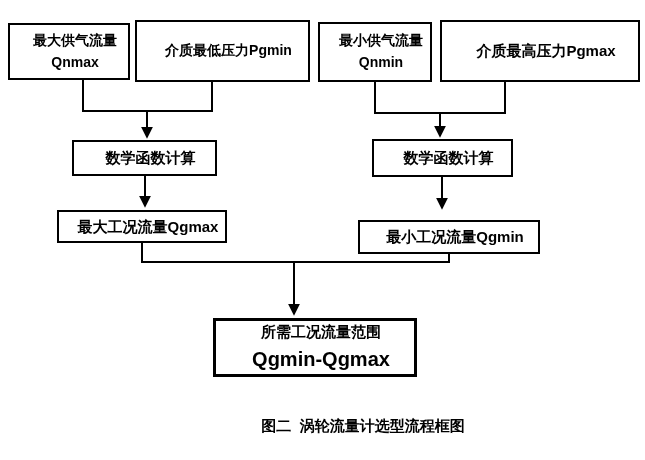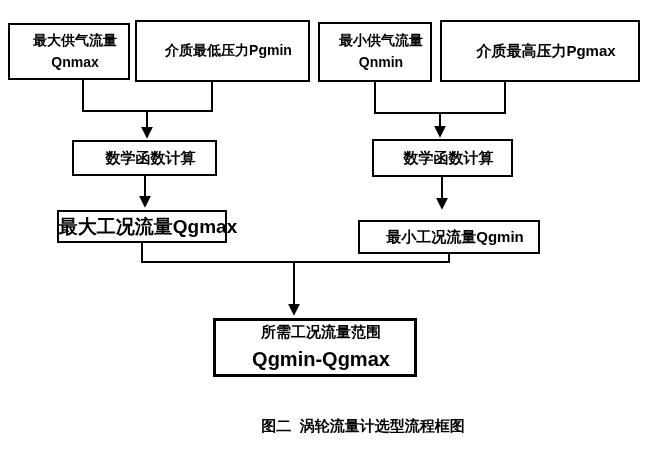--- a/index.html
+++ b/index.html
@@ -30,21 +30,21 @@
     line-height: 1.55;
   }
   .box span { display: block; white-space: nowrap; margin-left: 12px; }
 
   #box-qnmax      { left: 8px;   top: 23px;  width: 122px; height: 57px; font-size: 14px; }
   #box-pgmin-tmax { left: 135px; top: 20px;  width: 175px; height: 62px; font-size: 14px; }
   #box-qnmin      { left: 318px; top: 22px;  width: 114px; height: 60px; font-size: 14px; }
   #box-pgmax-tmin { left: 440px; top: 20px;  width: 200px; height: 62px; font-size: 15px; }
   #box-math-left  { left: 72px;  top: 140px; width: 145px; height: 36px; font-size: 15px; }
   #box-math-right { left: 372px; top: 139px; width: 141px; height: 38px; font-size: 15px; }
-  #box-qgmax      { left: 57px;  top: 210px; width: 170px; height: 33px; font-size: 19px; }
+  #box-qgmax      { left: 57px;  top: 210px; width: 170px; height: 33px; font-size: 15px; }
   #box-qgmin     { left: 358px; top: 220px; width: 182px; height: 34px; font-size: 15px; }
   #box-result     { left: 213px; top: 318px; width: 204px; height: 59px; font-size: 15px; border-width: 3px; }
   #box-result .en { font-size: 20px; }
 
   #connector-svg {
     position: absolute;
     left: 0; top: 0;
     width: 645px; height: 460px;
     pointer-events: none;
   }

